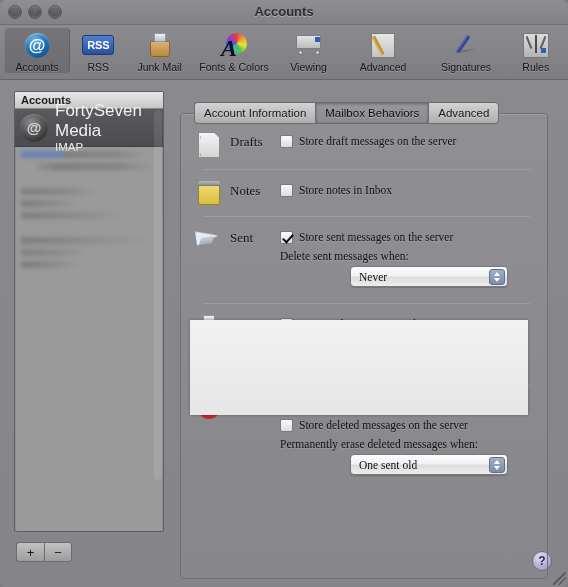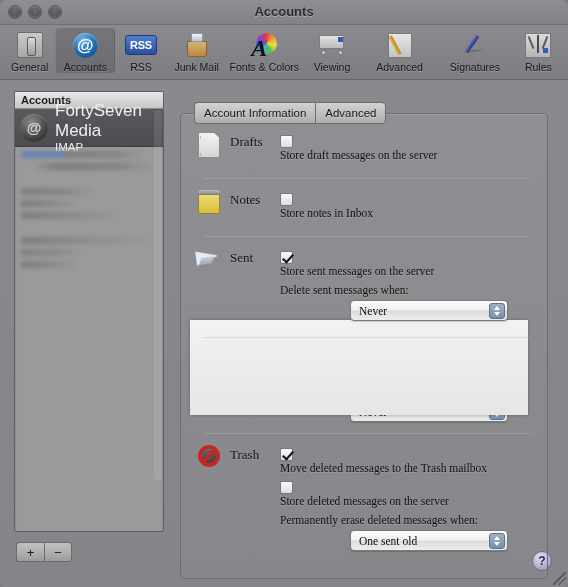--- a/index.html
+++ b/index.html
@@ -384,24 +384,24 @@
     flex: 0 0 56px;
     font-size: 13px;
     color: #111;
     padding: 3px 0 0 6px;
     text-shadow: 0 1px 0 rgba(255,255,255,0.2);
   }
   .sec-body { flex: 1 1 auto; padding-top: 3px; }
 
   .cbline {
     display: flex;
-    align-items: flex-start;
+    align-items: flex-end;
+    gap: 6px;
     margin-bottom: 5px;
     white-space: nowrap;
-    flex-direction: column;
   }
   .cbox {
     width: 13px; height: 13px;
     flex: 0 0 13px;
     margin-top: 1px;
     background: linear-gradient(180deg,#fbfbfb,#dcdcdc);
     border: 1px solid #79797d;
     border-radius: 2px;
     position: relative;
     cursor: default;
@@ -587,26 +587,20 @@
     <div class="traffic">
       <div class="light"></div>
       <div class="light"></div>
       <div class="light"></div>
     </div>
     <div class="win-title">Accounts</div>
   </div>
 
   <div class="toolbar">
 
-    <div class="tb-item">
-      <div class="tb-icon">
-          <div class="ic-general"></div>
-        </div>
-      <div class="tb-label">General</div>
-    </div>
 
     <div class="tb-item w70 sel">
       <div class="tb-icon">
           <div class="ic-at">@</div>
         </div>
       <div class="tb-label">Accounts</div>
     </div>
 
     <div class="tb-item">
       <div class="tb-icon">
@@ -714,20 +708,21 @@
       <div class="pm-btn first">+</div>
       <div class="pm-btn last">−</div>
     </div>
 
     <div class="panel">
 
       <div class="tabbox"></div>
 
       <div class="tabs">
         <div class="tab">Account Information</div>
+        <div class="tab active">Mailbox Behaviors</div>
         <div class="tab">Advanced</div>
       </div>
 
       <div class="sections">
 
         <div class="highlight"></div>
 
         <div class="row">
           <div class="sec-icon">
             <div class="ic-drafts">

